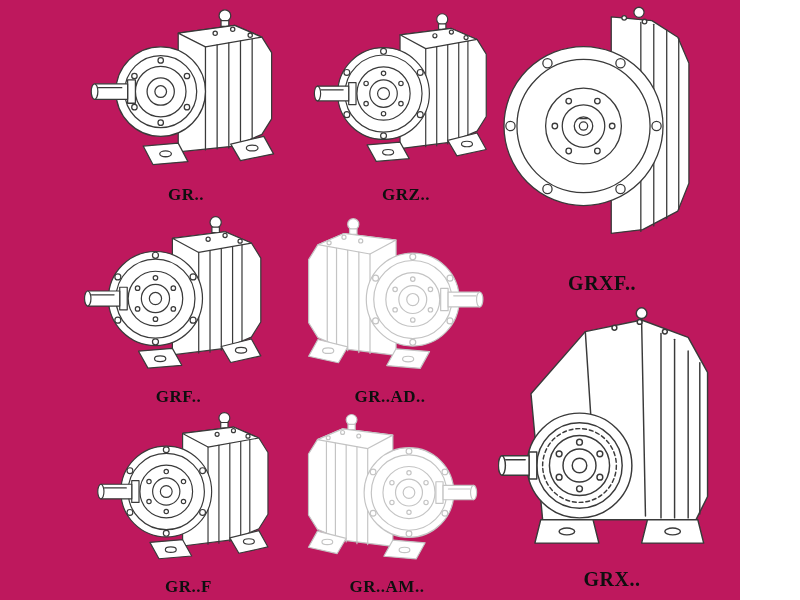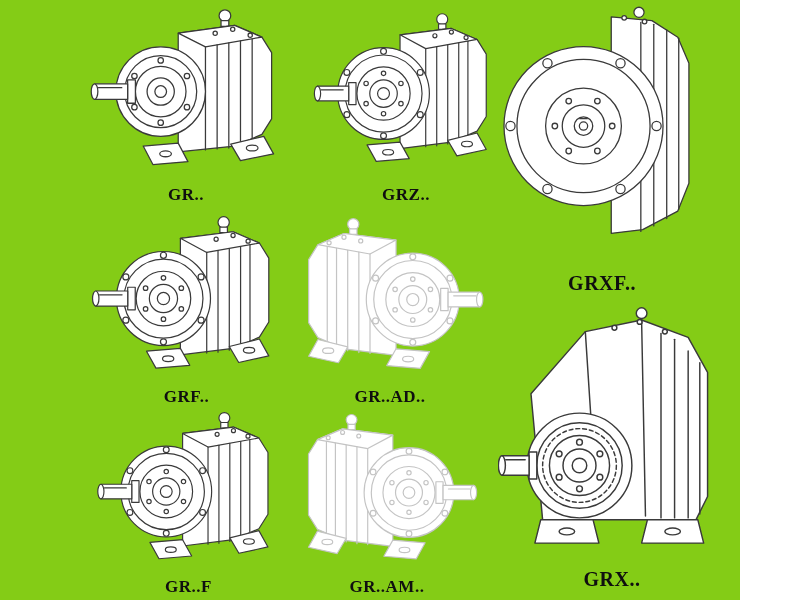--- a/index.html
+++ b/index.html
@@ -1,17 +1,17 @@
 <!DOCTYPE html>
 <html><head>
 <meta charset="utf-8">
 <style>
   html,body{margin:0;padding:0;background:#fff;}
   .canvas{
-    position:relative;width:740px;height:600px;background:#84cc16;
+    position:relative;width:740px;height:600px;background:#be185d;
     overflow:hidden;font-family:"Liberation Serif",serif;
   }
   .cell{
     position:absolute;margin:0;display:flex;flex-direction:column;
     align-items:center;justify-content:flex-end;
   }
   .cell .drawing{flex:1 1 auto;width:100%;height:auto;color:#3a3a3a;}
   .cell.ghost .drawing{color:#c4c4c4;}
   .label{
     font-weight:700;color:#0f0f0f;font-size:17px;line-height:22px;
@@ -190,21 +190,21 @@
     <figcaption class="label">GRZ..</figcaption>
   </figure>
 
   <figure class="cell" style="left:492px;top:4px;width:220px;height:292px;gap:21px;">
     <svg class="drawing" viewBox="0 0 220 265">
       <use href="#sym-gear-front"></use>
     </svg>
     <figcaption class="label label-lg">GRXF..</figcaption>
   </figure>
 
-  <figure class="cell" style="left:84px;top:212px;width:205px;height:196px;">
+  <figure class="cell" style="left:76px;top:212px;width:205px;height:196px;">
     <svg class="drawing" viewBox="0 0 205 185">
       <use href="#sym-gear-flange-side"></use>
     </svg>
     <figcaption class="label">GRF..</figcaption>
   </figure>
 
   <figure class="cell" style="left:498px;top:300px;width:228px;height:292px;">
     <svg class="drawing" viewBox="0 0 235 265">
       <use href="#sym-gear-big"></use>
     </svg>

